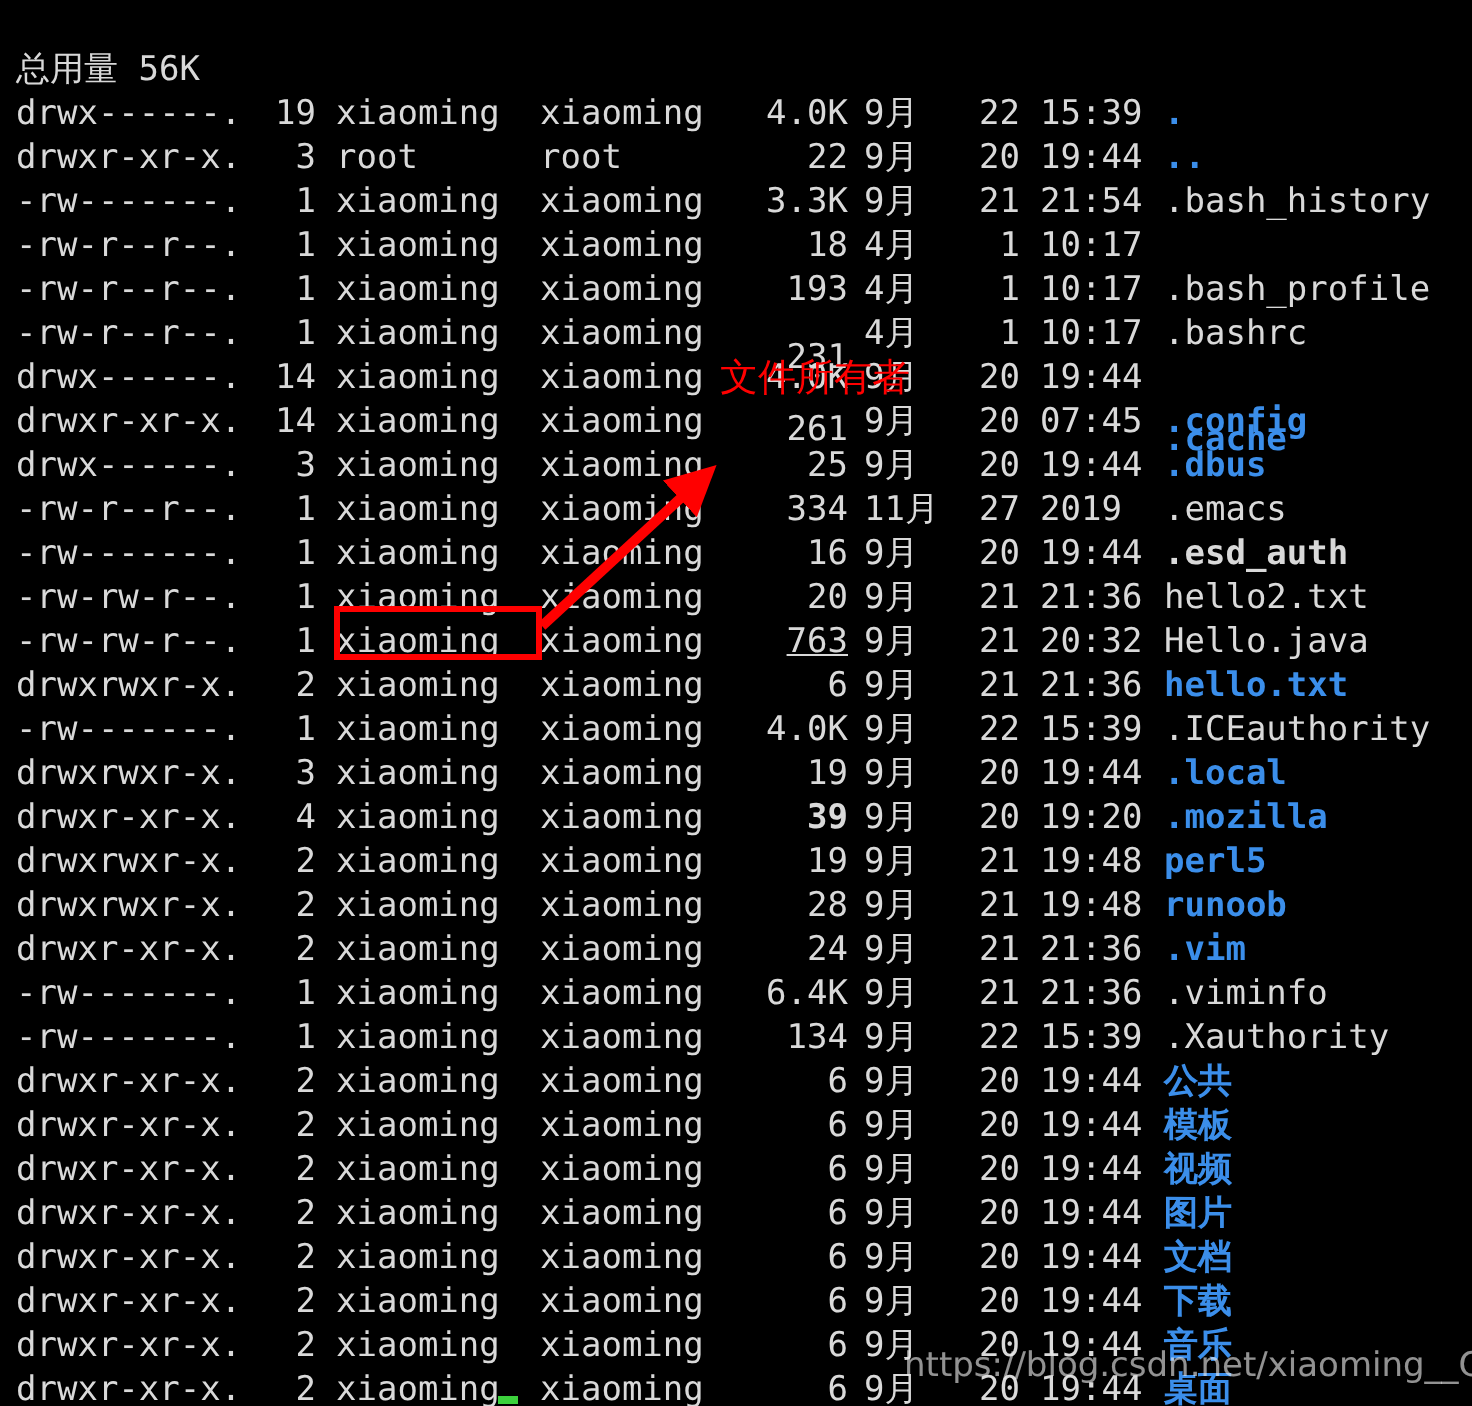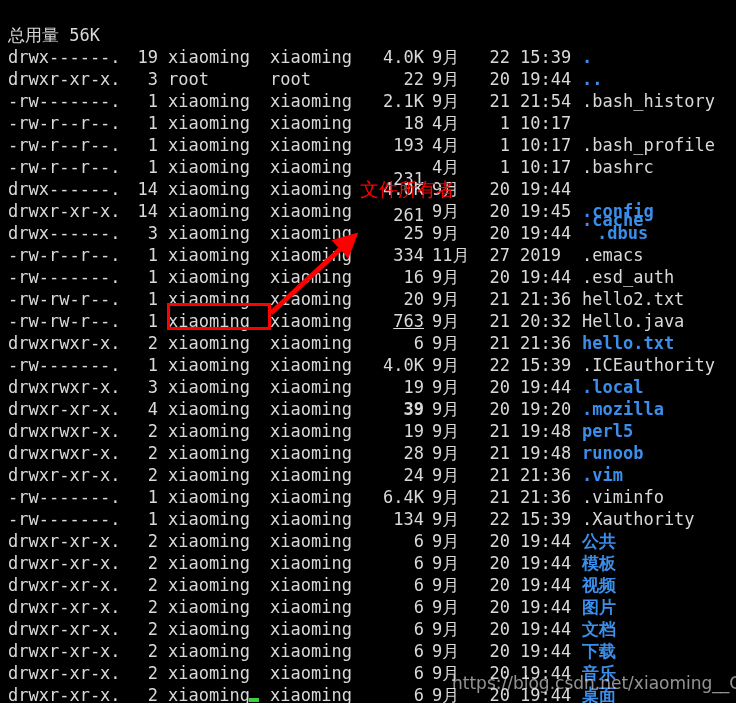--- a/index.html
+++ b/index.html
@@ -125,21 +125,21 @@
         <span class="col col-month c-default" style="top: 0px;">9月</span>
         <span class="col col-day c-default" style="top: 0px;">20</span>
         <span class="col col-time c-default" style="top: 0px;">19:44</span>
         <span class="col col-name c-dir" style="top: 0px;">..</span>
       </div>
       <div style="position: absolute; left: 0px; top: 90px; width: 736px; height: 22px;">
         <span class="col col-perm c-default" style="top: 0px;">-rw-------.</span>
         <span class="col col-links c-default" style="top: 0px;">1</span>
         <span class="col col-owner c-default" style="top: 0px;">xiaoming</span>
         <span class="col col-group c-default" style="top: 0px;">xiaoming</span>
-        <span class="col col-size c-default" style="top: 0px;">2.1K</span>
+        <span class="col col-size c-default" style="top: 0px;">3.3K</span>
         <span class="col col-month c-default" style="top: 0px;">9月</span>
         <span class="col col-day c-default" style="top: 0px;">21</span>
         <span class="col col-time c-default" style="top: 0px;">21:54</span>
         <span class="col col-name c-default" style="top: 0px;">.bash_history</span>
       </div>
       <div style="position: absolute; left: 0px; top: 112px; width: 736px; height: 22px;">
         <span class="col col-perm c-default" style="top: 0px;">-rw-r--r--.</span>
         <span class="col col-links c-default" style="top: 0px;">1</span>
         <span class="col col-owner c-default" style="top: 0px;">xiaoming</span>
         <span class="col col-group c-default" style="top: 0px;">xiaoming</span>
@@ -182,33 +182,33 @@
         <span class="col col-name c-dir" style="top: 0px; margin-top: 31px;">.cache</span>
       </div>
       <div style="position: absolute; left: 0px; top: 200px; width: 736px; height: 22px;">
         <span class="col col-perm c-default" style="top: 0px;">drwxr-xr-x.</span>
         <span class="col col-links c-default" style="top: 0px;">14</span>
         <span class="col col-owner c-default" style="top: 0px;">xiaoming</span>
         <span class="col col-group c-default" style="top: 0px;">xiaoming</span>
         <span class="col col-size c-default" style="top: 4px;">261</span>
         <span class="col col-month c-default" style="top: 0px;">9月</span>
         <span class="col col-day c-default" style="top: 0px;">20</span>
-        <span class="col col-time c-default" style="top: 0px;">19:45</span>
+        <span class="col col-time c-default" style="top: 0px;">07:45</span>
         <span class="col col-name c-dir" style="top: 0px;">.config</span>
       </div>
       <div style="position: absolute; left: 0px; top: 222px; width: 736px; height: 22px;">
         <span class="col col-perm c-default" style="top: 0px;">drwx------.</span>
         <span class="col col-links c-default" style="top: 0px;">3</span>
         <span class="col col-owner c-default" style="top: 0px;">xiaoming</span>
         <span class="col col-group c-default" style="top: 0px;">xiaoming</span>
         <span class="col col-size c-default" style="top: 0px;">25</span>
         <span class="col col-month c-default" style="top: 0px;">9月</span>
         <span class="col col-day c-default" style="top: 0px;">20</span>
         <span class="col col-time c-default" style="top: 0px;">19:44</span>
-        <span class="col col-name c-dir" style="top: 0px; margin-left: 15px;">.dbus</span>
+        <span class="col col-name c-dir" style="top: 0px;">.dbus</span>
       </div>
       <div style="position: absolute; left: 0px; top: 244px; width: 736px; height: 22px;">
         <span class="col col-perm c-default" style="top: 0px;">-rw-r--r--.</span>
         <span class="col col-links c-default" style="top: 0px;">1</span>
         <span class="col col-owner c-default" style="top: 0px;">xiaoming</span>
         <span class="col col-group c-default" style="top: 0px;">xiaoming</span>
         <span class="col col-size c-default" style="top: 0px;">334</span>
         <span class="col col-month c-default" style="top: 0px;">11月</span>
         <span class="col col-day c-default" style="top: 0px;">27</span>
         <span class="col col-time c-default" style="top: 0px;">2019</span>
@@ -216,21 +216,21 @@
       </div>
       <div style="position: absolute; left: 0px; top: 266px; width: 736px; height: 22px;">
         <span class="col col-perm c-default" style="top: 0px;">-rw-------.</span>
         <span class="col col-links c-default" style="top: 0px;">1</span>
         <span class="col col-owner c-default" style="top: 0px;">xiaoming</span>
         <span class="col col-group c-default" style="top: 0px;">xiaoming</span>
         <span class="col col-size c-default" style="top: 0px;">16</span>
         <span class="col col-month c-default" style="top: 0px;">9月</span>
         <span class="col col-day c-default" style="top: 0px;">20</span>
         <span class="col col-time c-default" style="top: 0px;">19:44</span>
-        <span class="col col-name c-default" style="top: 0px;">.esd_auth</span>
+        <span class="col col-name c-default" style="top: 0px; font-weight: bold;">.esd_auth</span>
       </div>
       <div style="position: absolute; left: 0px; top: 288px; width: 736px; height: 22px;">
         <span class="col col-perm c-default" style="top: 0px;">-rw-rw-r--.</span>
         <span class="col col-links c-default" style="top: 0px;">1</span>
         <span class="col col-owner c-default" style="top: 0px;">xiaoming</span>
         <span class="col col-group c-default" style="top: 0px;">xiaoming</span>
         <span class="col col-size c-default" style="top: 0px;">20</span>
         <span class="col col-month c-default" style="top: 0px;">9月</span>
         <span class="col col-day c-default" style="top: 0px;">21</span>
         <span class="col col-time c-default" style="top: 0px;">21:36</span>

